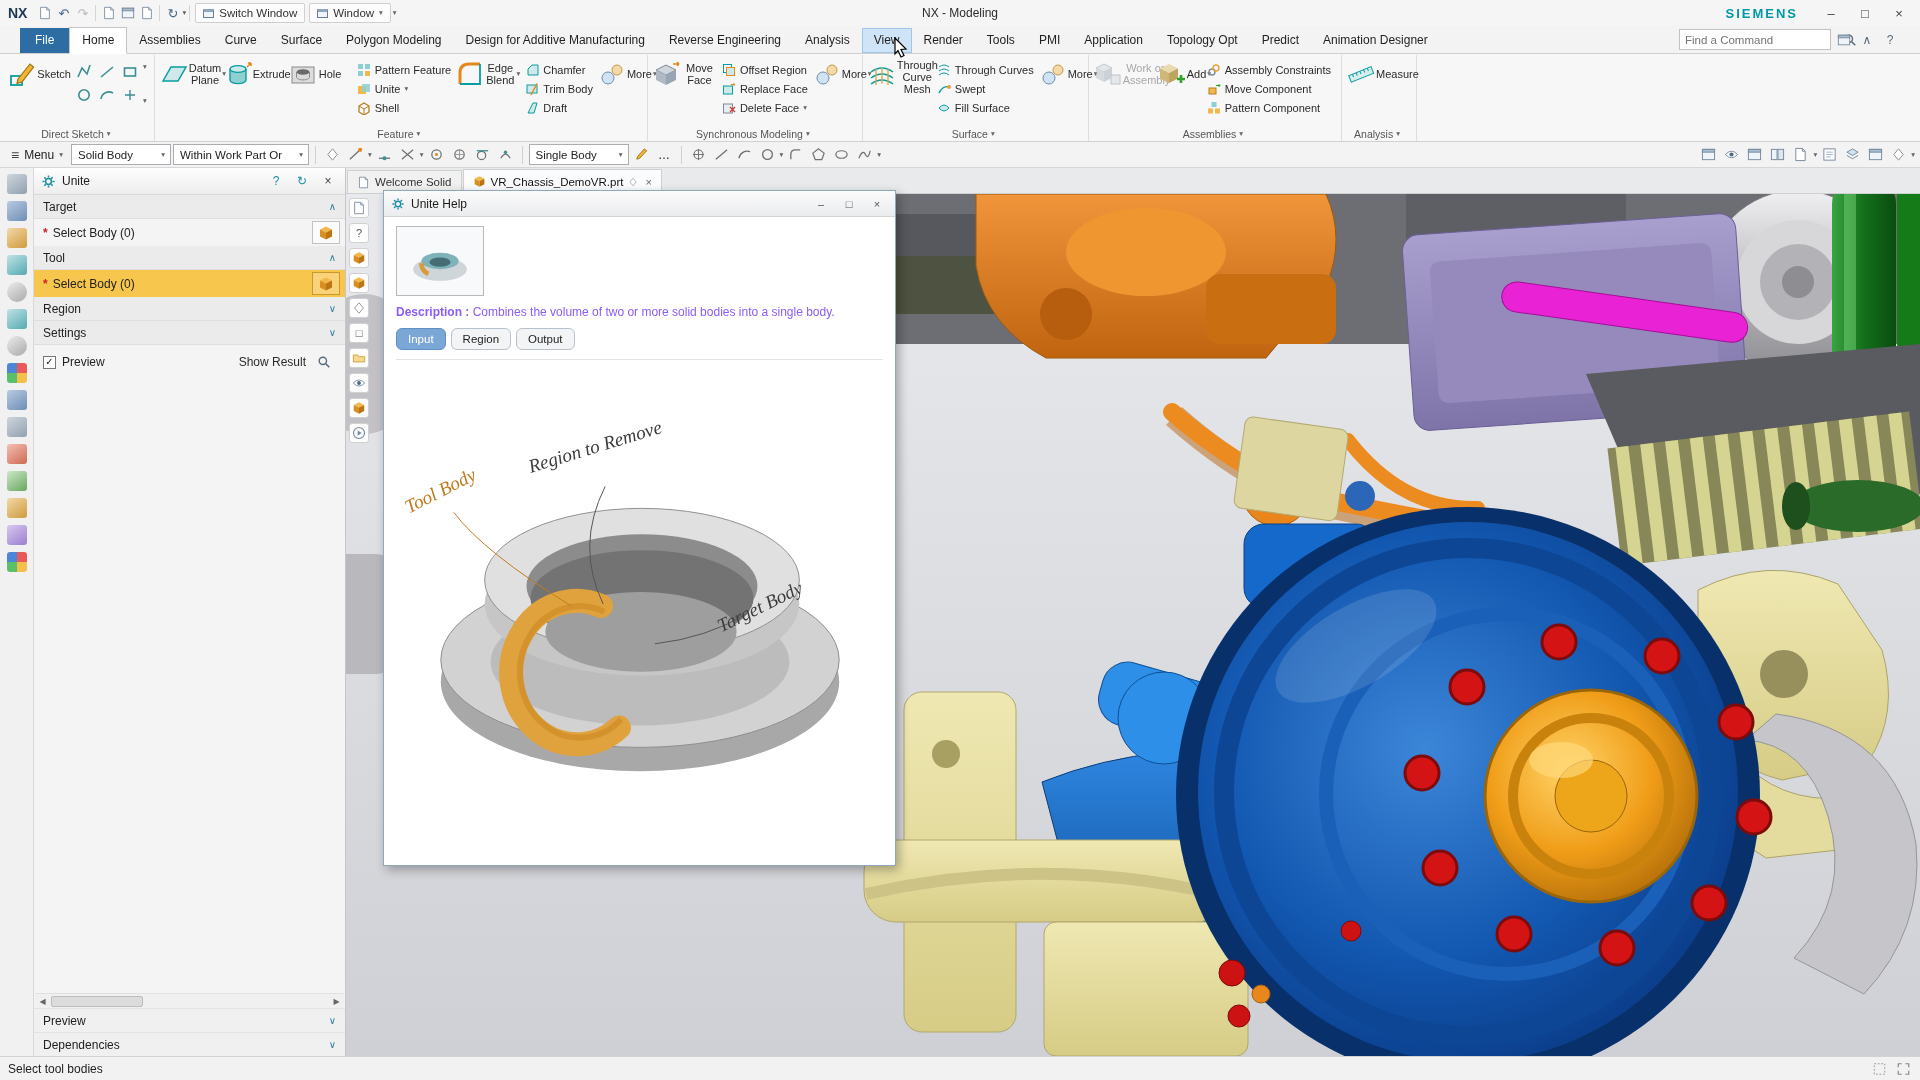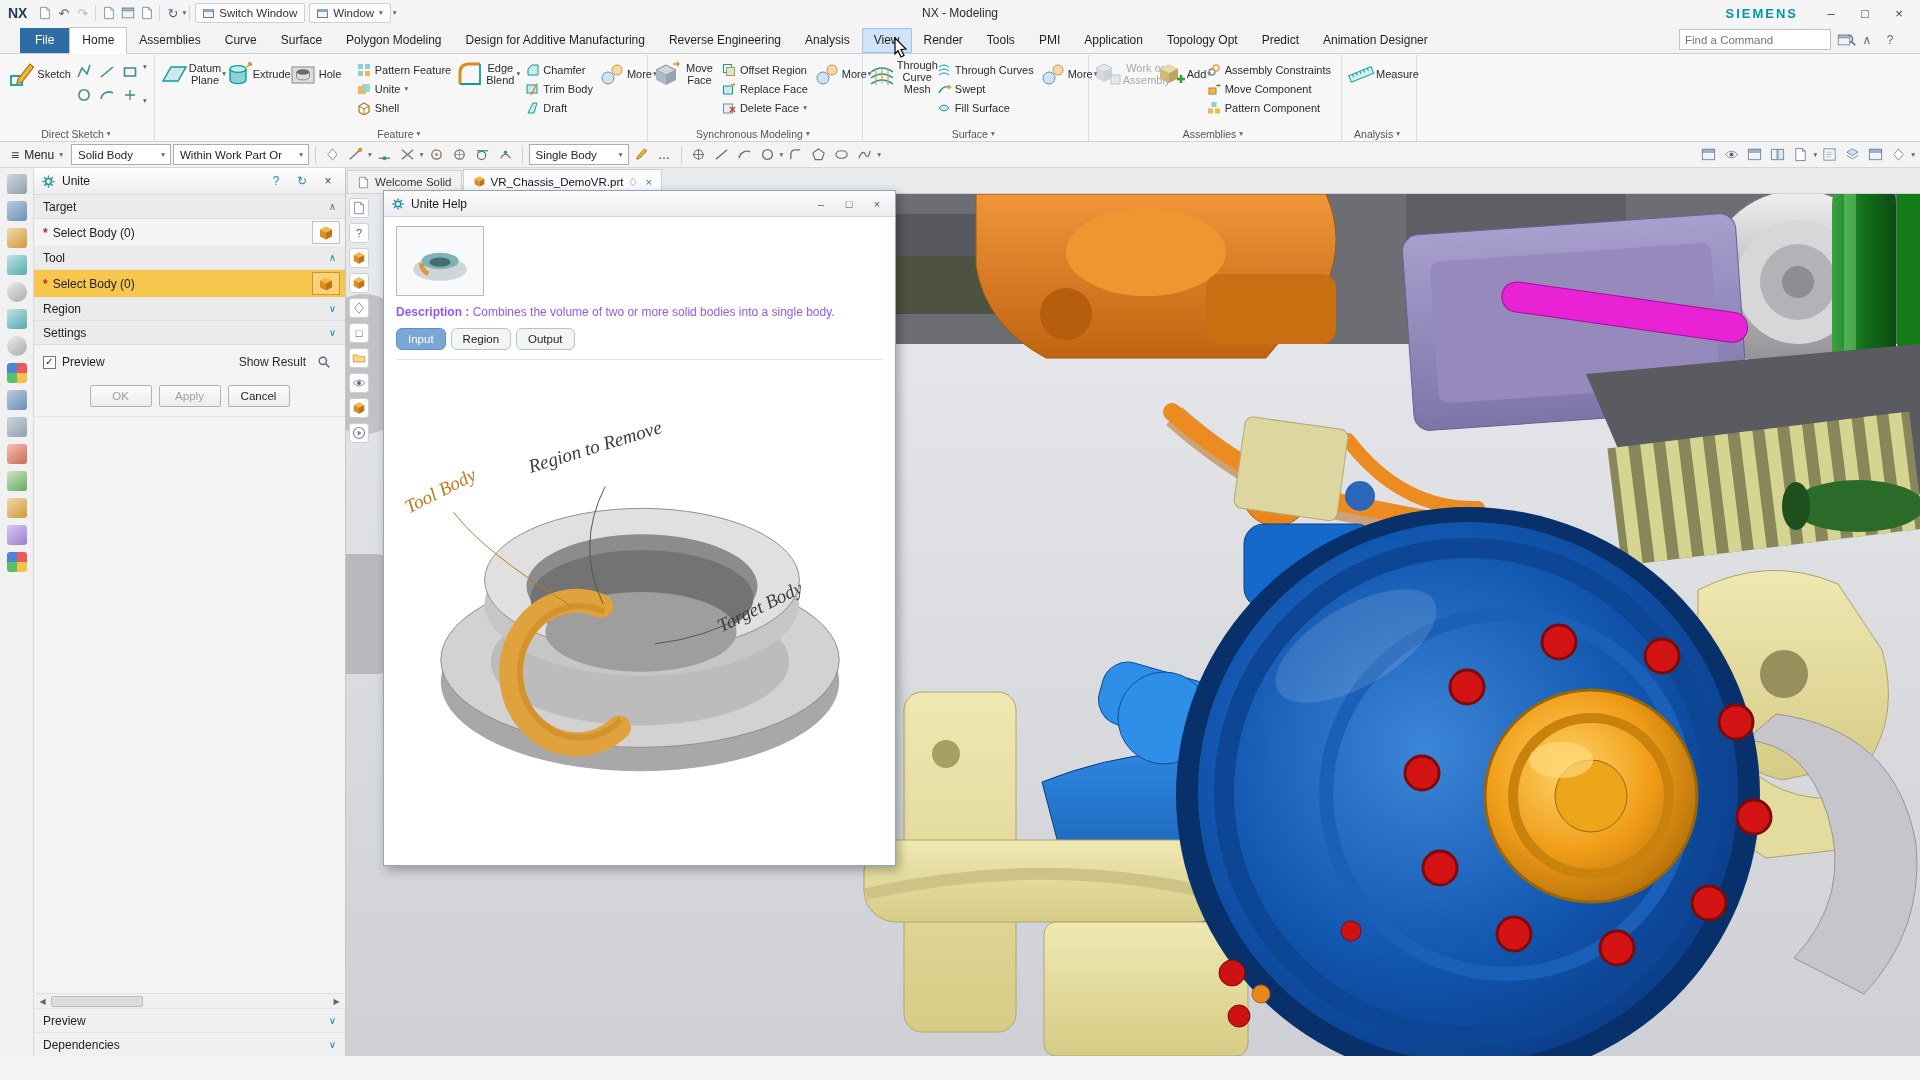--- a/index.html
+++ b/index.html
@@ -831,25 +831,20 @@
         </div>
       <div class="prevrow">
         <span class="chk">✓</span>
         <span>Preview</span>
         <span class="sres">Show Result</span>
         <span class="magbtn">
             <svg>
               <use href="#i-mag"></use>
             </svg>
           </span>
-      </div>
-      <div class="btnrow">
-        <span class="pbtn dis">OK</span>
-        <span class="pbtn dis">Apply</span>
-        <span class="pbtn">Cancel</span>
       </div>
       <div class="pfill"></div>
       <div class="hscroll">
         <span class="harr">◀</span>
         <span class="htrack">
             <span class="hthumb"></span>
           </span>
         <span class="harr">▶</span>
       </div>
       <div class="sech low">
@@ -1133,18 +1128,33 @@
           <path d="M210 122q-30 60-2 118" stroke="#555" fill="none"></path>
           <path d="M352 250q-40 24-92 30" stroke="#555" fill="none"></path>
         </svg>
         <span class="anno tool">Tool Body</span>
         <span class="anno region">Region to Remove</span>
         <span class="anno target">Target Body</span>
       </div>
     </div>
   </div>
 
+  <div class="statusbar">
+    <span>Select tool bodies</span>
+    <span class="sbright">
+      <span class="sbi">
+          <svg viewBox="0 0 16 16">
+            <rect x="2" y="2" width="12" height="12" fill="none" stroke="#8a8a8a" stroke-dasharray="2 2"></rect>
+          </svg>
+        </span>
+      <span class="sbi">
+          <svg viewBox="0 0 16 16">
+            <path d="M2 6V2h4M10 2h4v4M14 10v4h-4M6 14H2v-4" fill="none" stroke="#8a8a8a" stroke-width="1.4"></path>
+          </svg>
+        </span>
+    </span>
+  </div>
 
   <svg class="cursor" viewBox="0 0 16 22">
     <path d="M2 1l11 11-5 .5 3 6-3 1.5-3-6.5L2 17z" fill="#fff" stroke="#000" stroke-width="1.2"></path>
   </svg>
 
 </div>
 
 </body></html>

